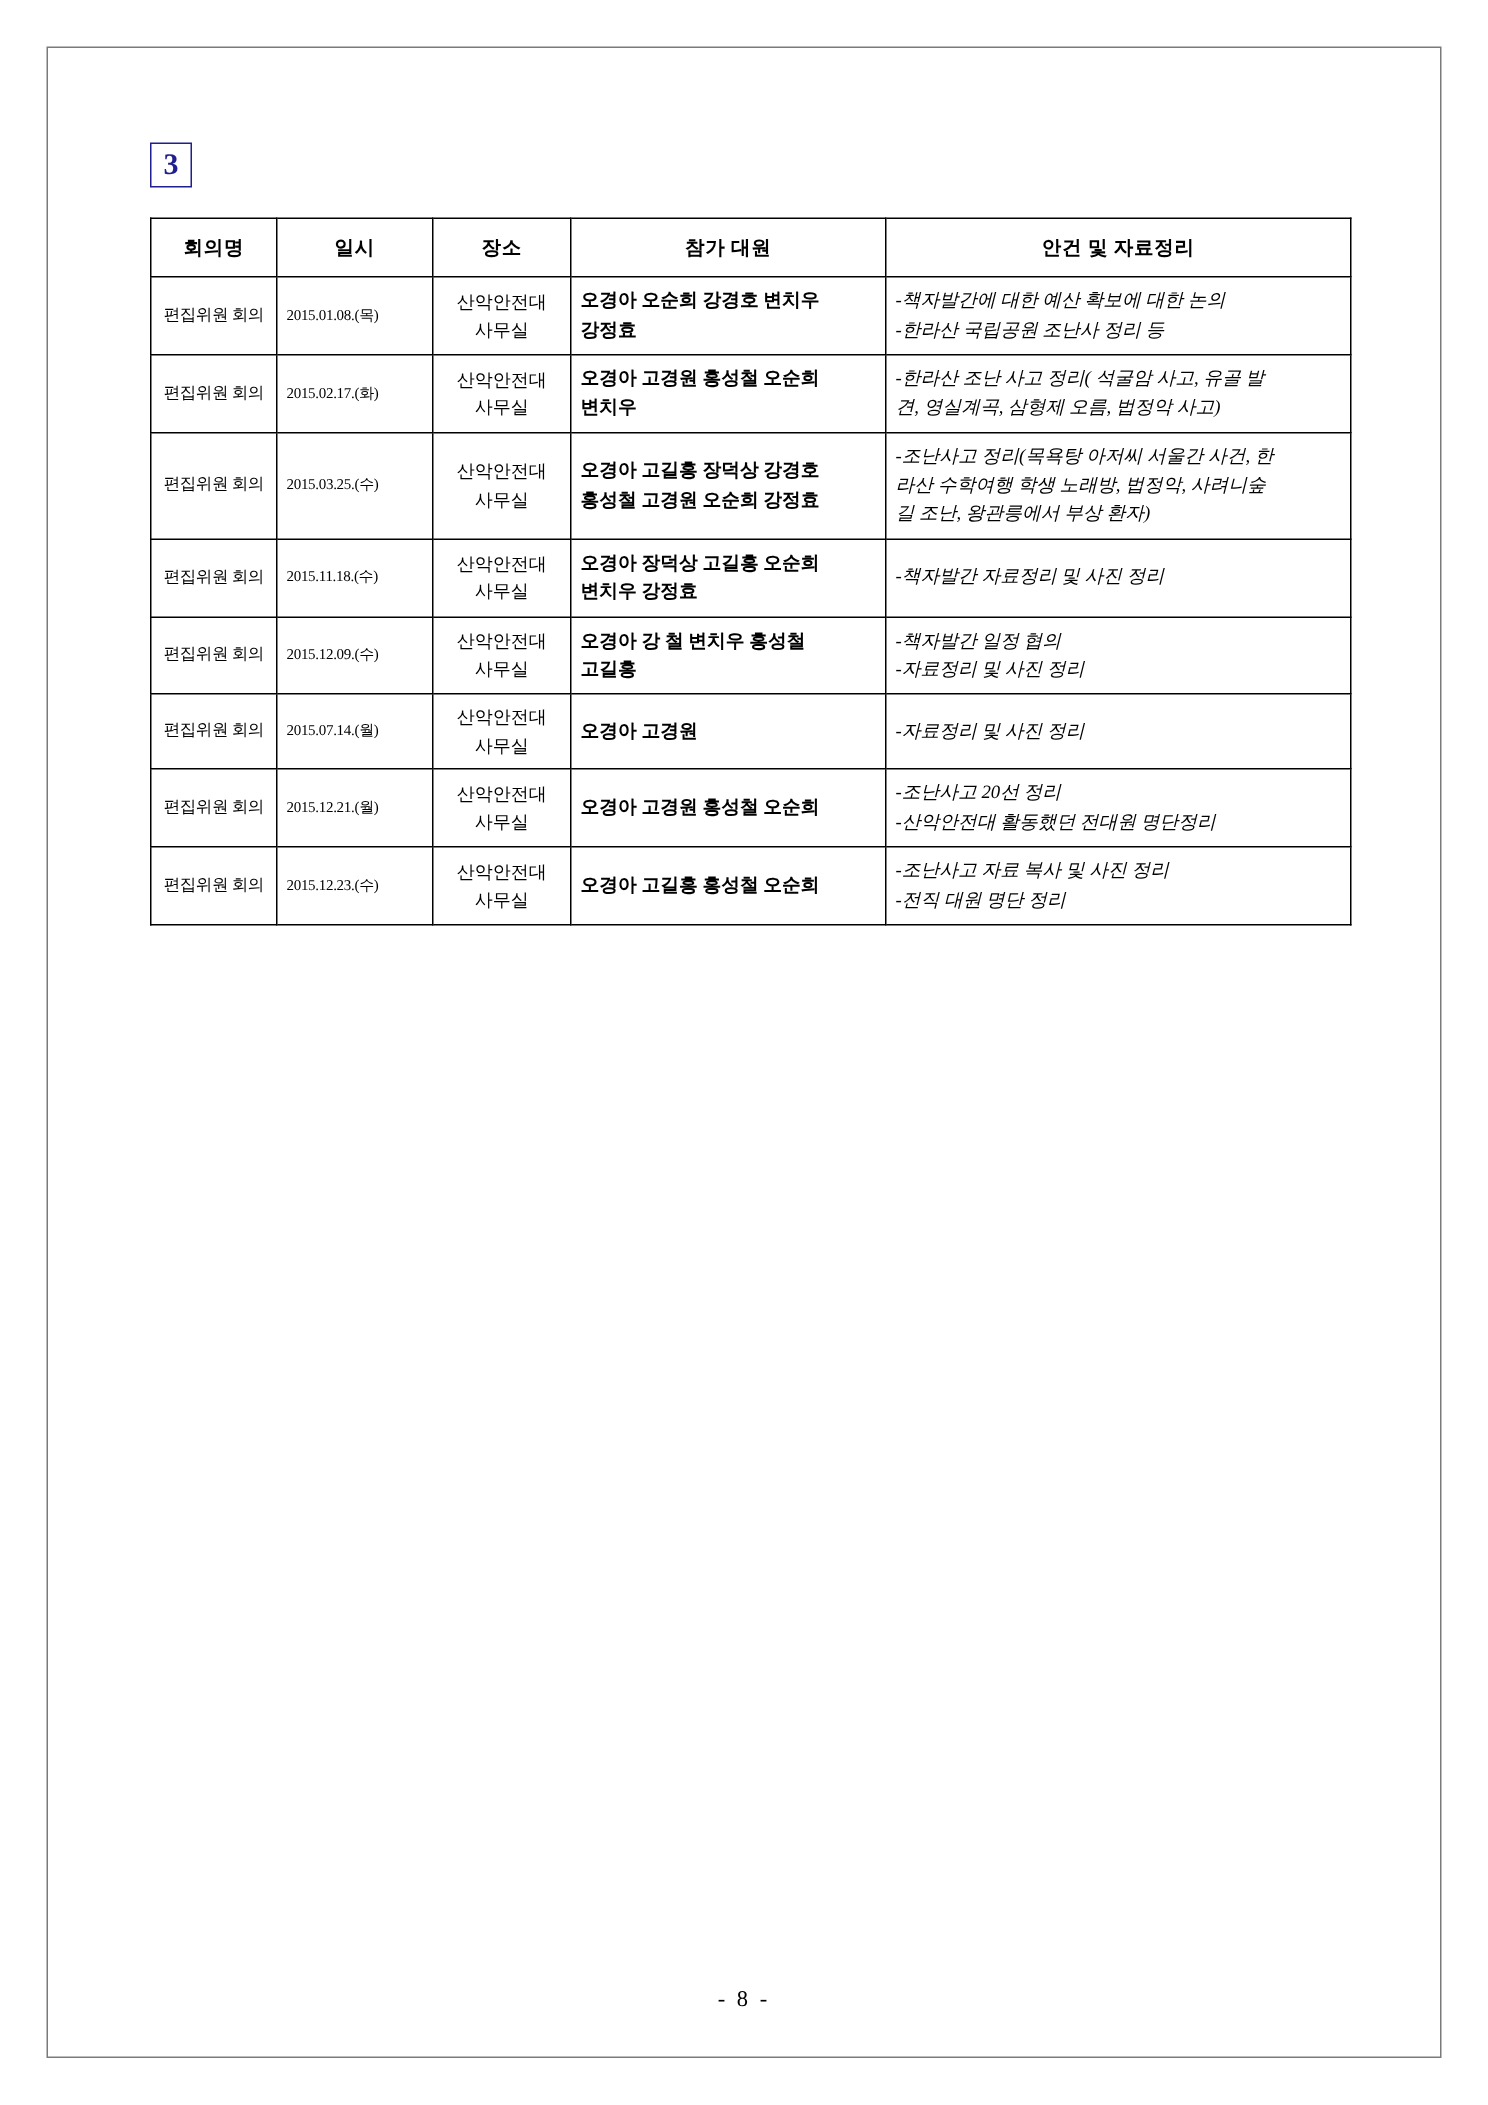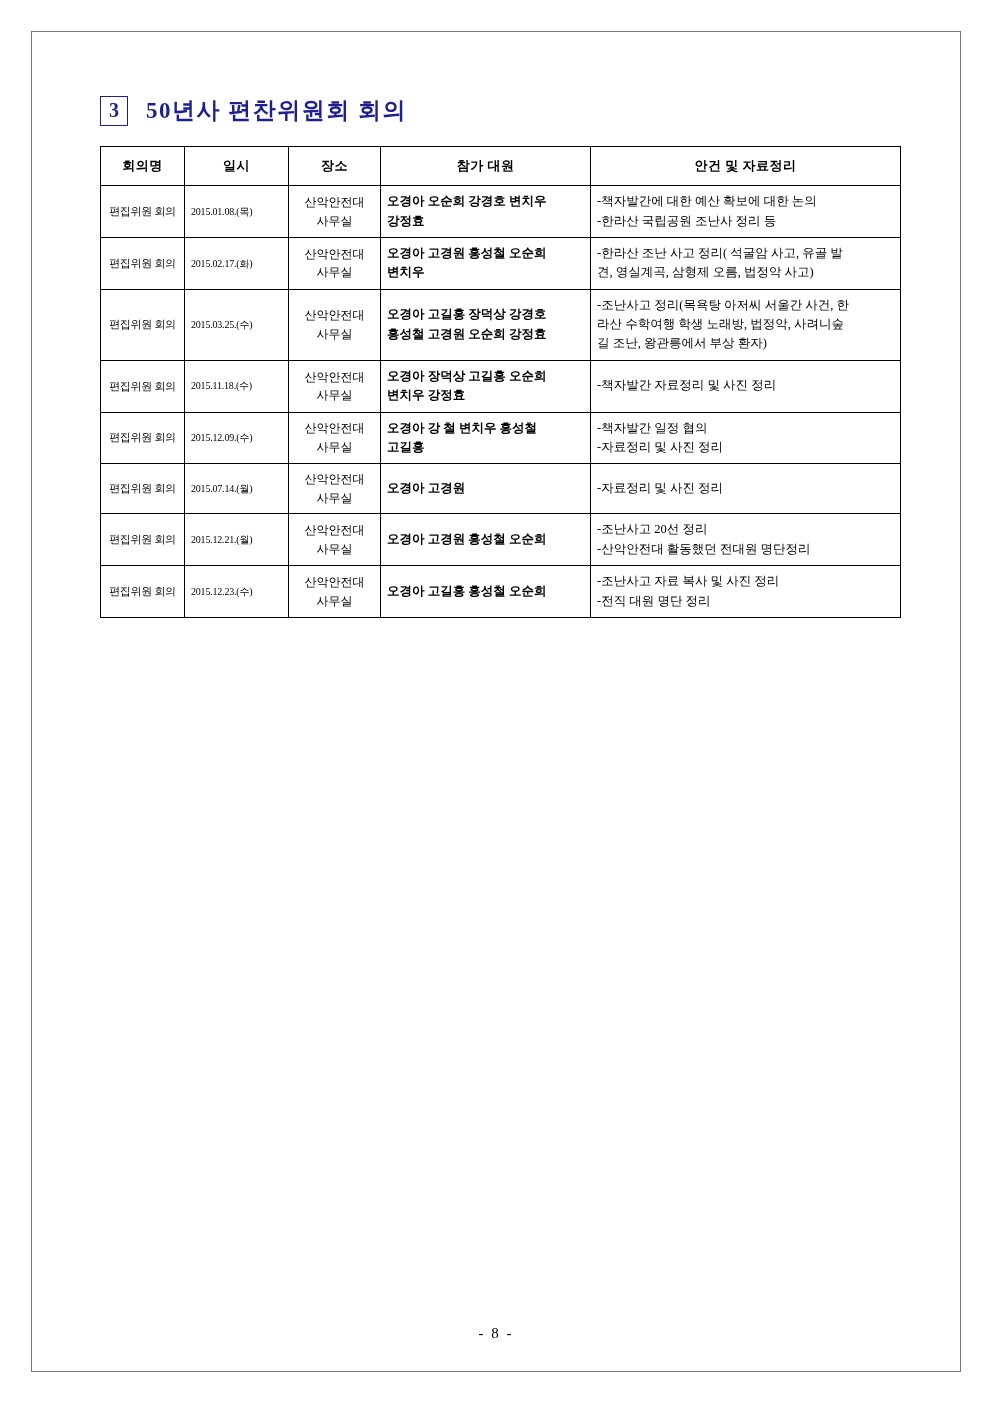--- a/index.html
+++ b/index.html
@@ -110,20 +110,21 @@
     font-weight: bold;
   }
   td.cell-agenda {
     text-align: left;
     font-size: 12.5px;
     line-height: 1.7;
   }
   .agenda-line {
     display: block;
     white-space: normal;
+    font-style: italic;
   }
   .members-line {
     display: block;
   }
   .place-line {
     display: block;
   }
   .page-number {
     position: absolute;
     left: 0;
@@ -138,21 +139,20 @@
 </head>
 <body>
 
 <div class="page">
   <div class="page-border"></div>
 
   <div class="content">
 
     <div class="title-row">
       <div class="title-num">3</div>
-      <div class="title-text">50년사 편찬위원회 회의</div>
     </div>
 
     <table class="meeting-table">
       <colgroup>
         <col class="c-name">
         <col class="c-date">
         <col class="c-place">
         <col class="c-members">
         <col class="c-agenda">
       </colgroup>

